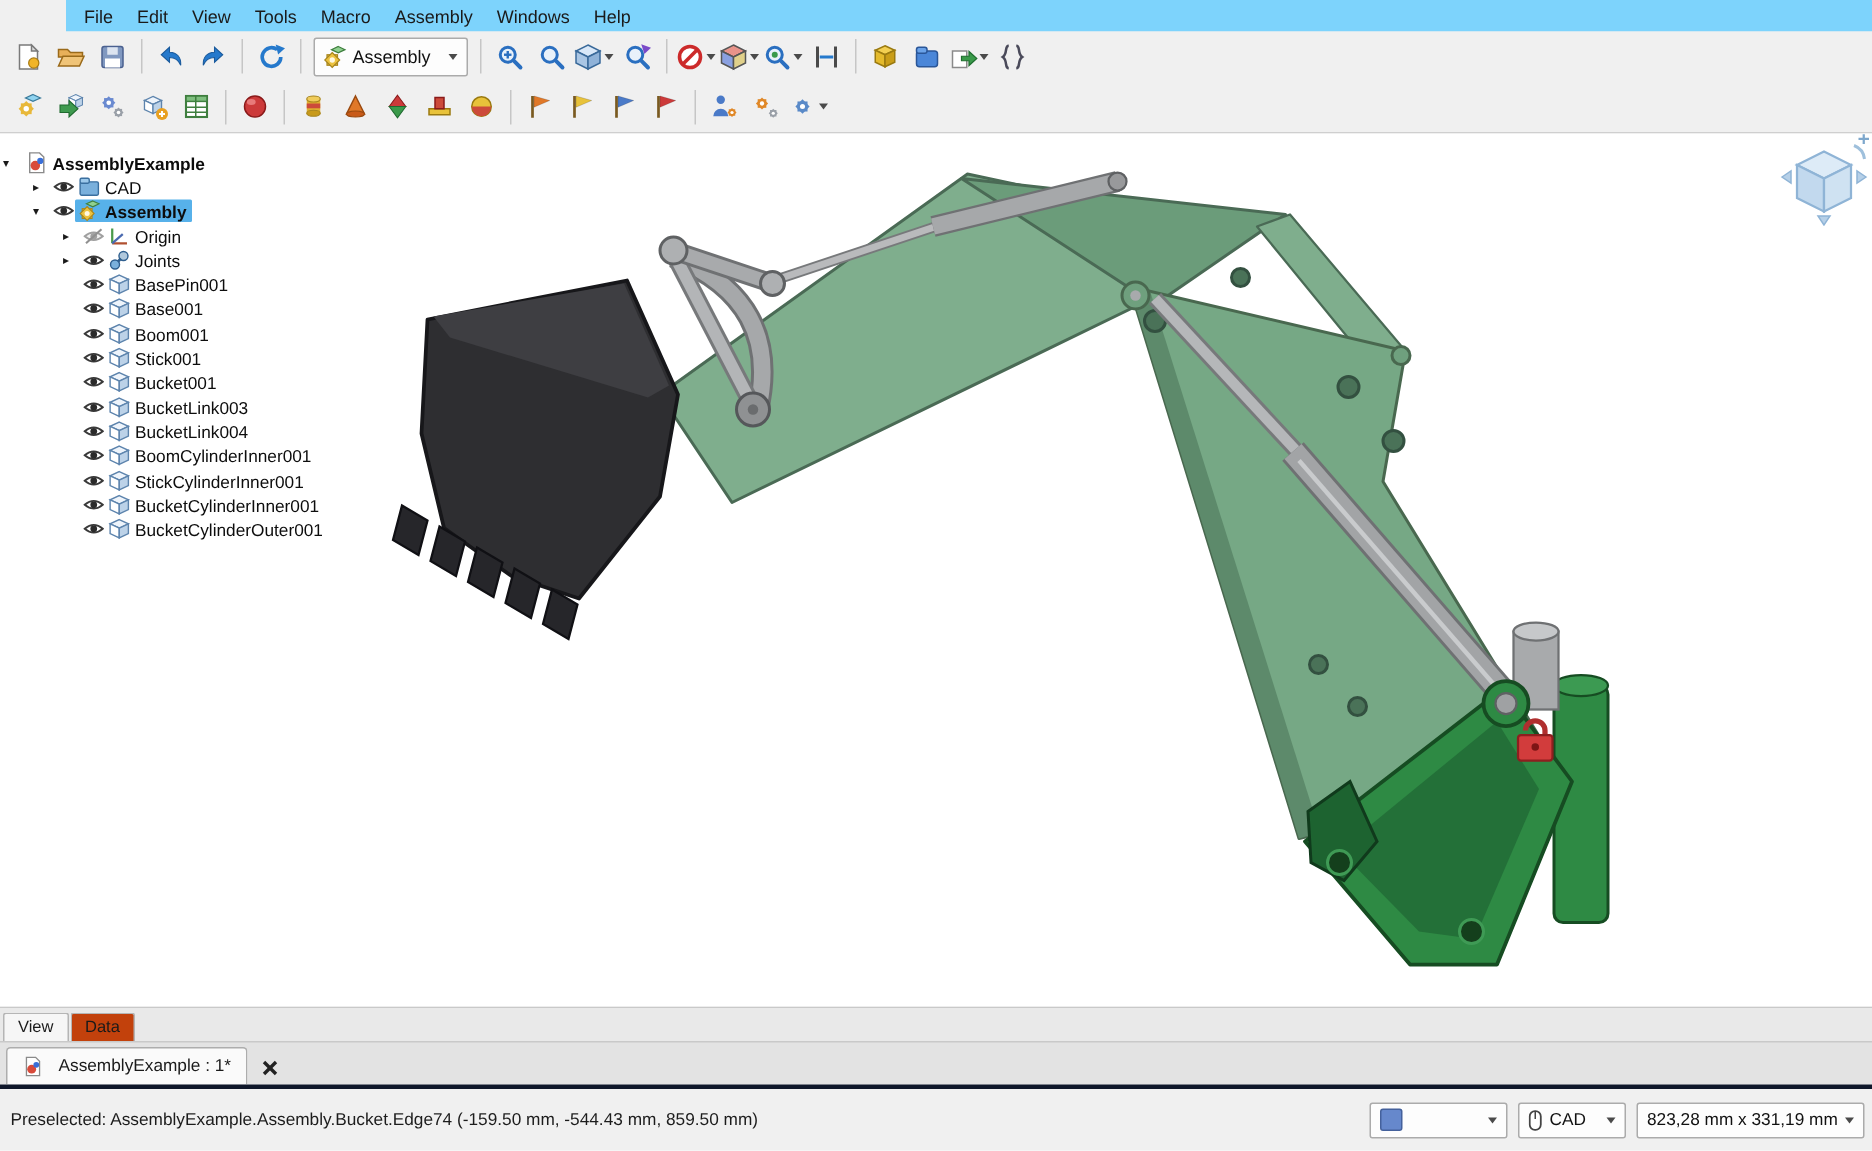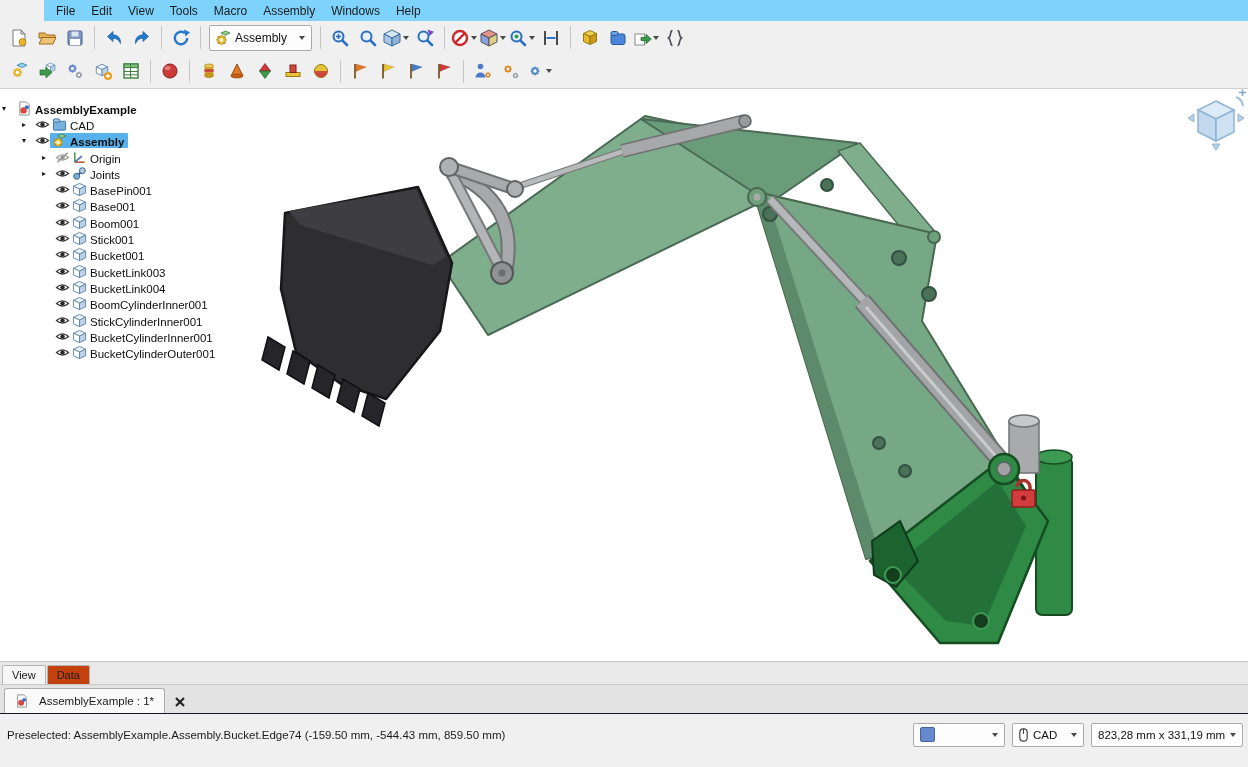--- a/index.html
+++ b/index.html
@@ -45,21 +45,21 @@
   .sel .hl{background:#57b1ea;}
 
   
   .ptabs{height:22px;background:#e9e9e9;border-top:1px solid #c9c9c9;display:flex;align-items:flex-end;padding-left:2px;}
   .ptab{font-size:11px;padding:3px 9px 3px 9px;border:1px solid #b5b5b5;border-bottom:none;background:#c2410c;margin-right:1px;border-radius:2px 2px 0 0;}
   .ptab.active{background:#f6f6f6;}
   .doctabs{height:28px;background:#e3e3e3;border-top:1px solid #c9c9c9;display:flex;align-items:flex-end;padding-left:4px;}
   .doctab{display:flex;align-items:center;gap:10px;height:24px;background:#fafafa;border:1px solid #adadad;border-bottom:none;border-radius:3px 3px 0 0;padding:0 10px;font-size:11.5px;}
   .docclose{width:22px;height:22px;display:flex;align-items:center;justify-content:center;margin-left:4px;border-radius:3px;}
 
-  .statusbar{height:41px;background:#f0f0f0;border-top:1px solid #0f172a;display:flex;align-items:center;padding:0 5px 12px 7px;}
+  .statusbar{height:41px;background:#f0f0f0;border-top:3px solid #0f172a;display:flex;align-items:center;padding:0 5px 0 7px;}
   .statusmsg{font-size:11.5px;color:#1c1c1c;flex:1;white-space:nowrap;overflow:hidden;}
   .swidgets{display:flex;align-items:center;gap:7px;}
   .scombo{display:flex;align-items:center;gap:5px;height:22px;background:#fdfdfd;border:1px solid #ababab;border-radius:2px;padding:0 6px;}
   .scombo .txt{font-size:11.5px;color:#111;white-space:nowrap;}
   .swatch{width:13px;height:13px;background:#6688cc;border:1px solid #44619c;border-radius:2px;}
 </style>
 </head>
 <body>
 
 <svg width="0" height="0" style="position:absolute" aria-hidden="true">

